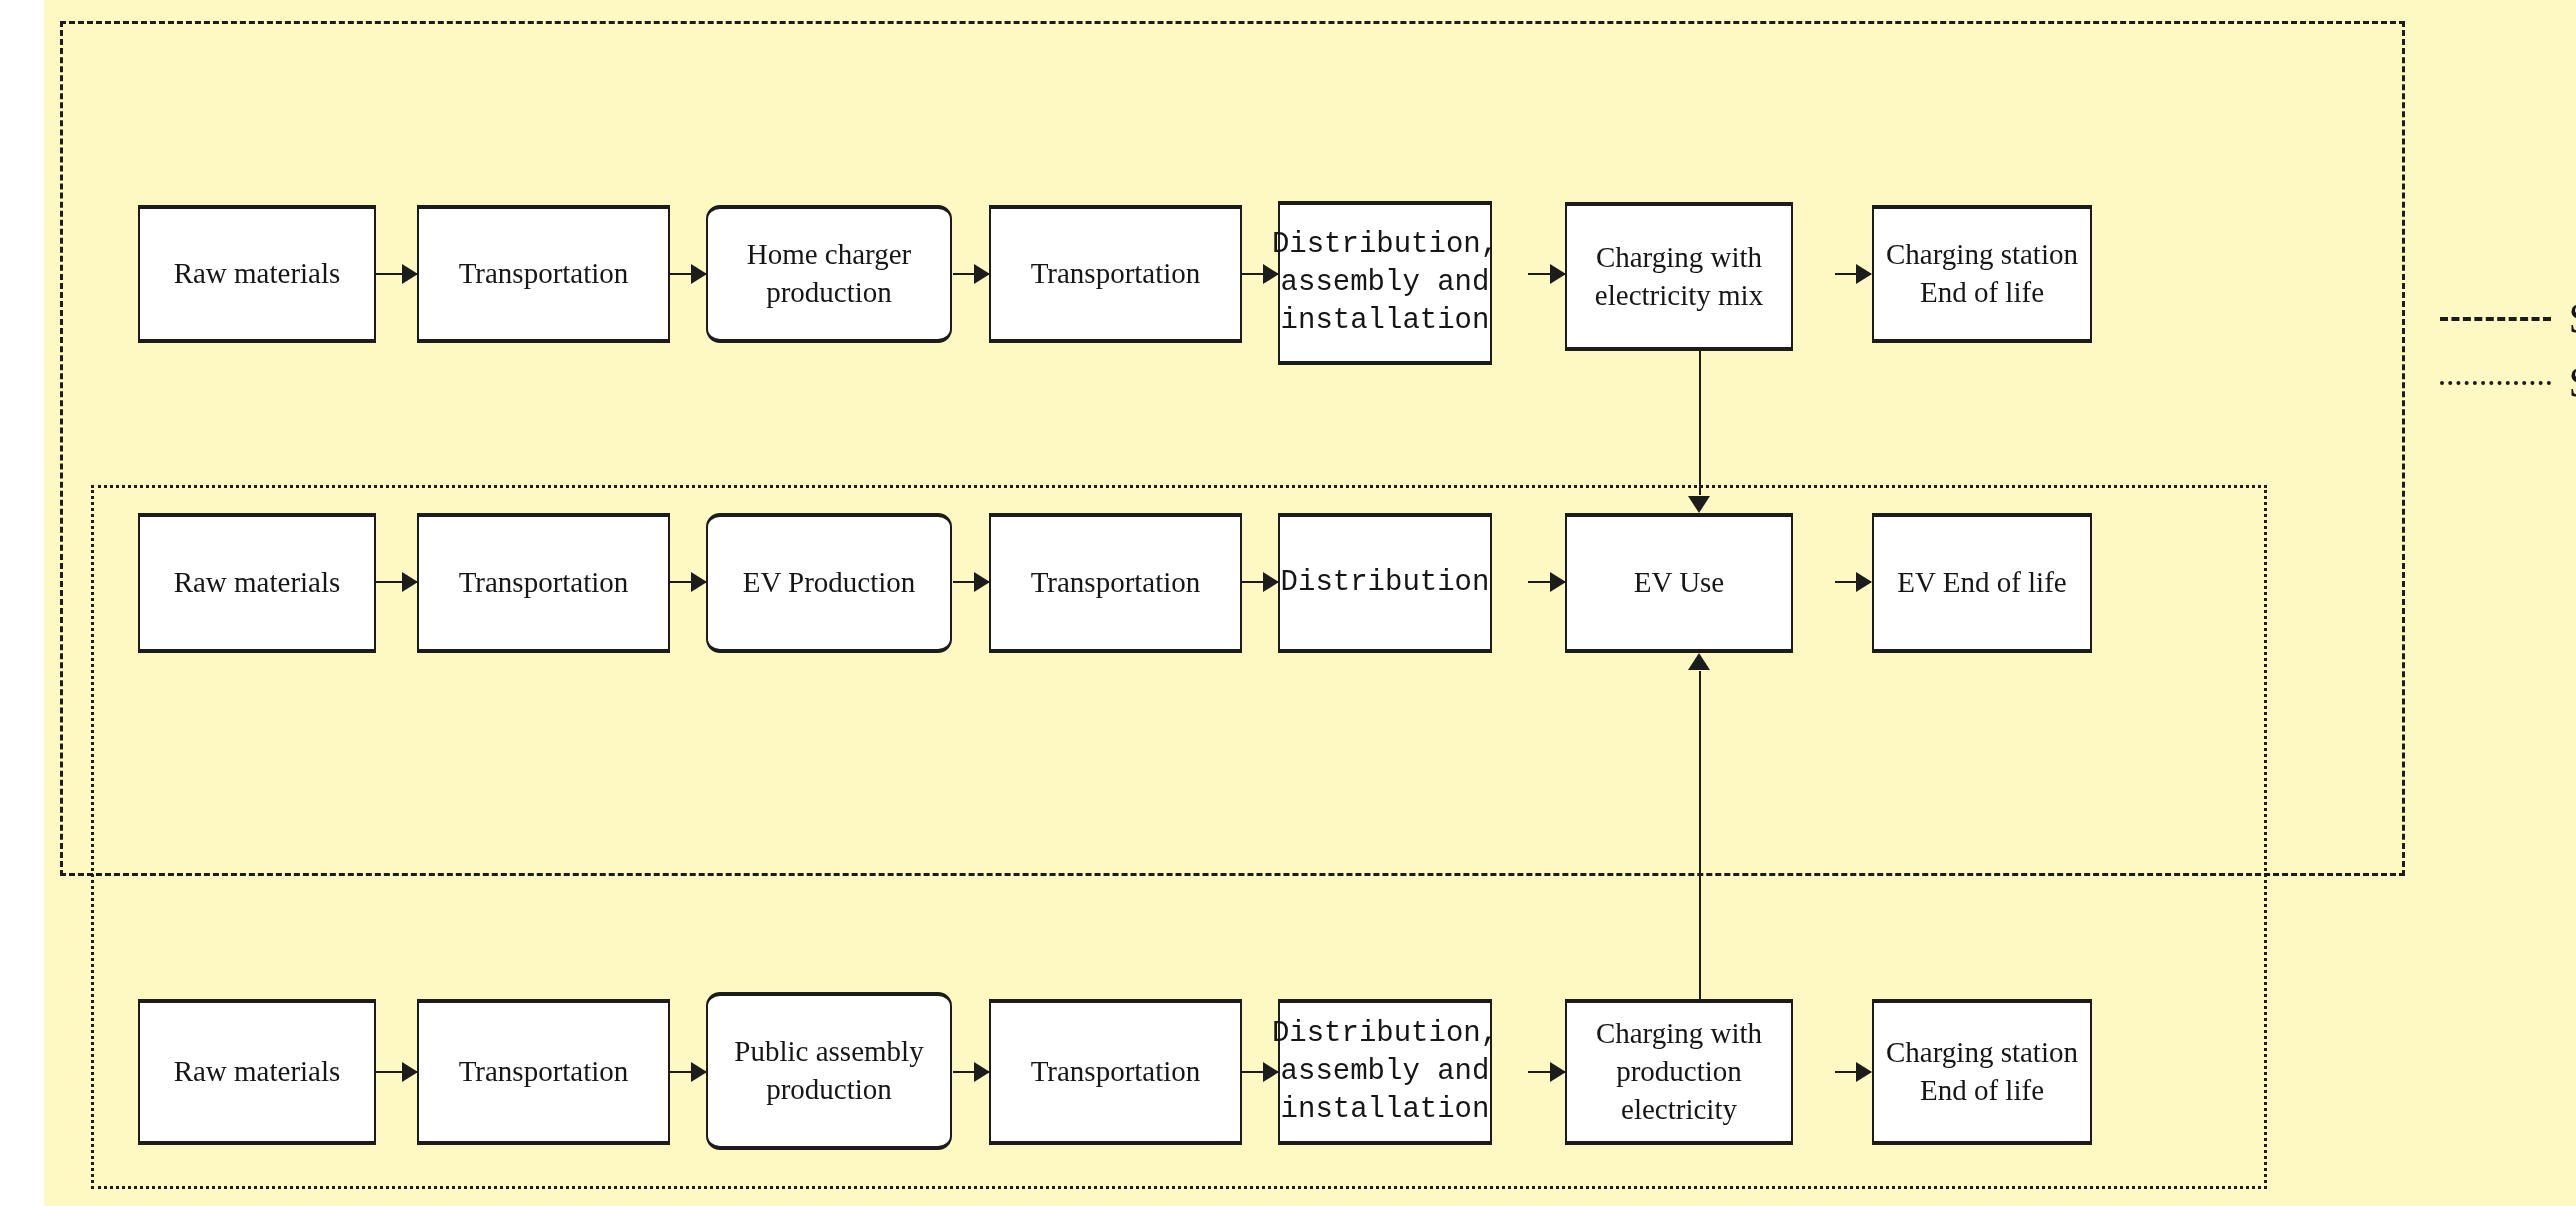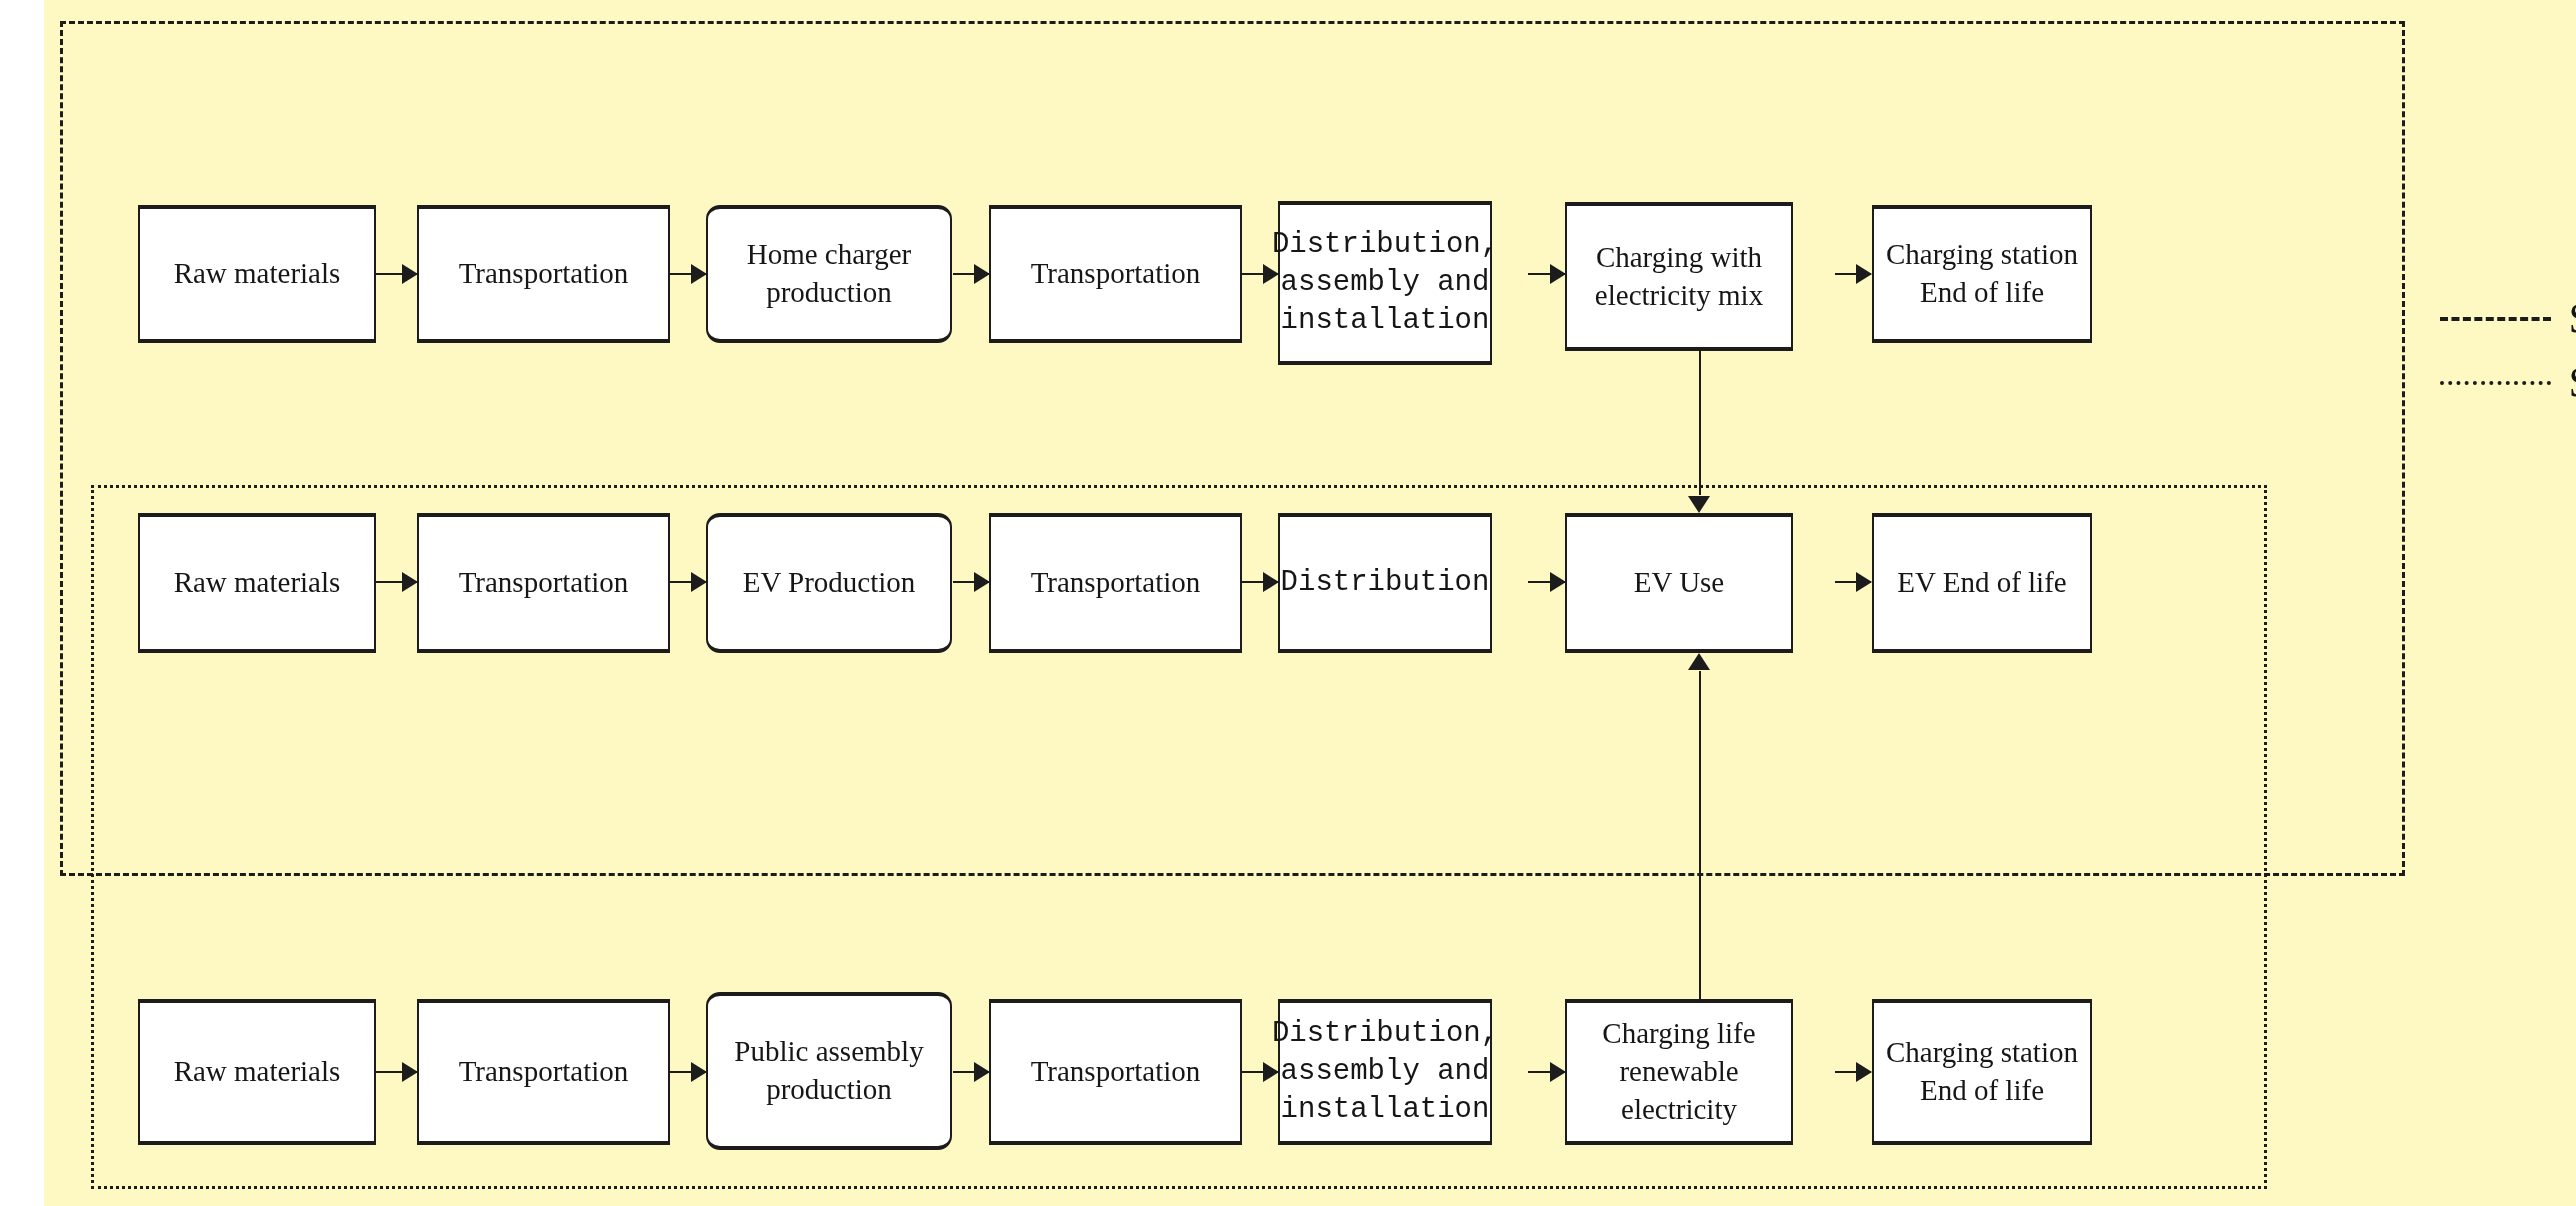--- a/index.html
+++ b/index.html
@@ -100,21 +100,21 @@
   <div class="arrow-h ar2 g3"></div>
   <div class="arrow-h ar2 g4"></div>
   <div class="arrow-h ar2 g5"></div>
   <div class="arrow-h ar2 g6"></div>
 
   <div class="box r3 c1">Raw materials</div>
   <div class="box r3 c2">Transportation</div>
   <div class="box r3 c3">Public assembly production</div>
   <div class="box r3 c4">Transportation</div>
   <div class="box r3 c5">Distribution, assembly and installation</div>
-  <div class="box r3 c6">Charging life renewable electricity</div>
+  <div class="box r3 c6">Charging with production electricity</div>
   <div class="box r3 c7">Charging station End of life</div>
 
   <div class="arrow-h ar3 g1"></div>
   <div class="arrow-h ar3 g2"></div>
   <div class="arrow-h ar3 g3"></div>
   <div class="arrow-h ar3 g4"></div>
   <div class="arrow-h ar3 g5"></div>
   <div class="arrow-h ar3 g6"></div>
 
   <div class="arrow-v v-down"></div>

